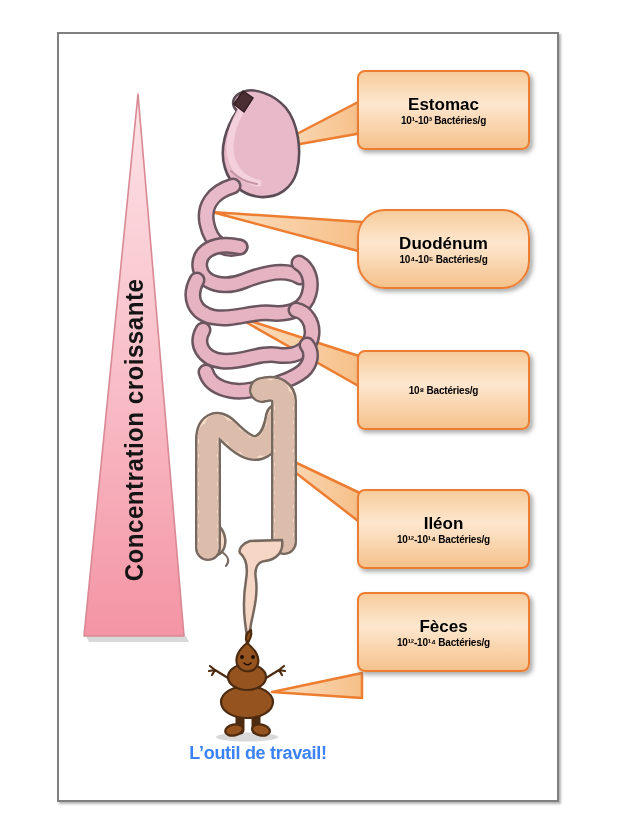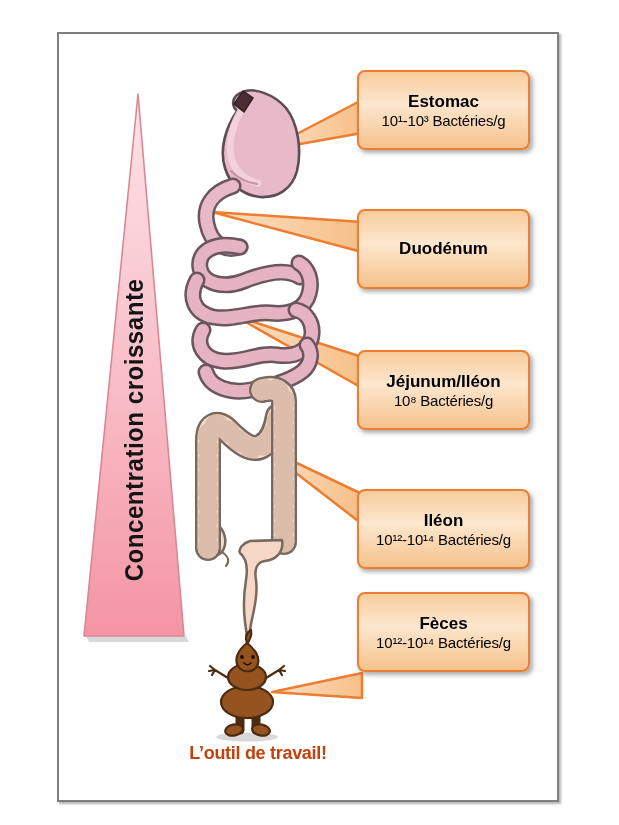--- a/index.html
+++ b/index.html
@@ -19,26 +19,26 @@
     transform:rotate(-90deg) scaleX(.93);white-space:nowrap;
   }
   .callout{
     position:absolute;left:357px;width:173px;height:80px;box-sizing:border-box;
     border:2.5px solid #ed7d31;border-radius:8px;
     background:linear-gradient(180deg,#f7cc9c 0%,#fde7cf 42%,#f5c28c 100%);
     box-shadow:2.5px 3px 4px rgba(110,110,110,.55);
     display:flex;flex-direction:column;justify-content:center;align-items:center;gap:0;
     text-align:center;
   }
-  .co-0{top:70px;} .co-1{top:209px;} .co-2{top:350px;} .co-3{top:489px;} .co-4{top:592px;}
+  .co-0{top:70px;} .co-1{top:209px;border-radius:28px;} .co-2{top:350px;} .co-3{top:489px;} .co-4{top:592px;}
   .c-title{font-weight:bold;font-size:17px;color:#000;}
-  .c-value{font-weight:normal;font-size:15px;color:#000;letter-spacing:-.2px;}
+  .c-value{font-weight:bold;font-size:10px;color:#000;letter-spacing:-.2px;}
   .footer-label{
     position:absolute;left:173px;top:743px;width:170px;text-align:center;
-    font-weight:bold;font-size:18px;color:#c2410c;letter-spacing:-.3px;
+    font-weight:bold;font-size:18px;color:#3b82f6;letter-spacing:-.3px;
   }
 </style>
 </head>
 <body>
 
 <div id="stage">
 
   <div class="frame"></div>
 
   <svg class="art" width="619" height="825" viewBox="0 0 619 825">
@@ -128,23 +128,23 @@
   </svg>
 
   <div class="arrow-label">Concentration croissante</div>
 
   <div class="callout co-0">
     <div class="c-title">Estomac</div>
     <div class="c-value">10¹-10³ Bactéries/g</div>
   </div>
   <div class="callout co-1">
     <div class="c-title">Duodénum</div>
+    <div class="c-value">10⁴-10⁵ Bactéries/g</div>
   </div>
   <div class="callout co-2">
-    <div class="c-title">Jéjunum/Iléon</div>
     <div class="c-value">10⁸ Bactéries/g</div>
   </div>
   <div class="callout co-3">
     <div class="c-title">Iléon</div>
     <div class="c-value">10¹²-10¹⁴ Bactéries/g</div>
   </div>
   <div class="callout co-4">
     <div class="c-title">Fèces</div>
     <div class="c-value">10¹²-10¹⁴ Bactéries/g</div>
   </div>

